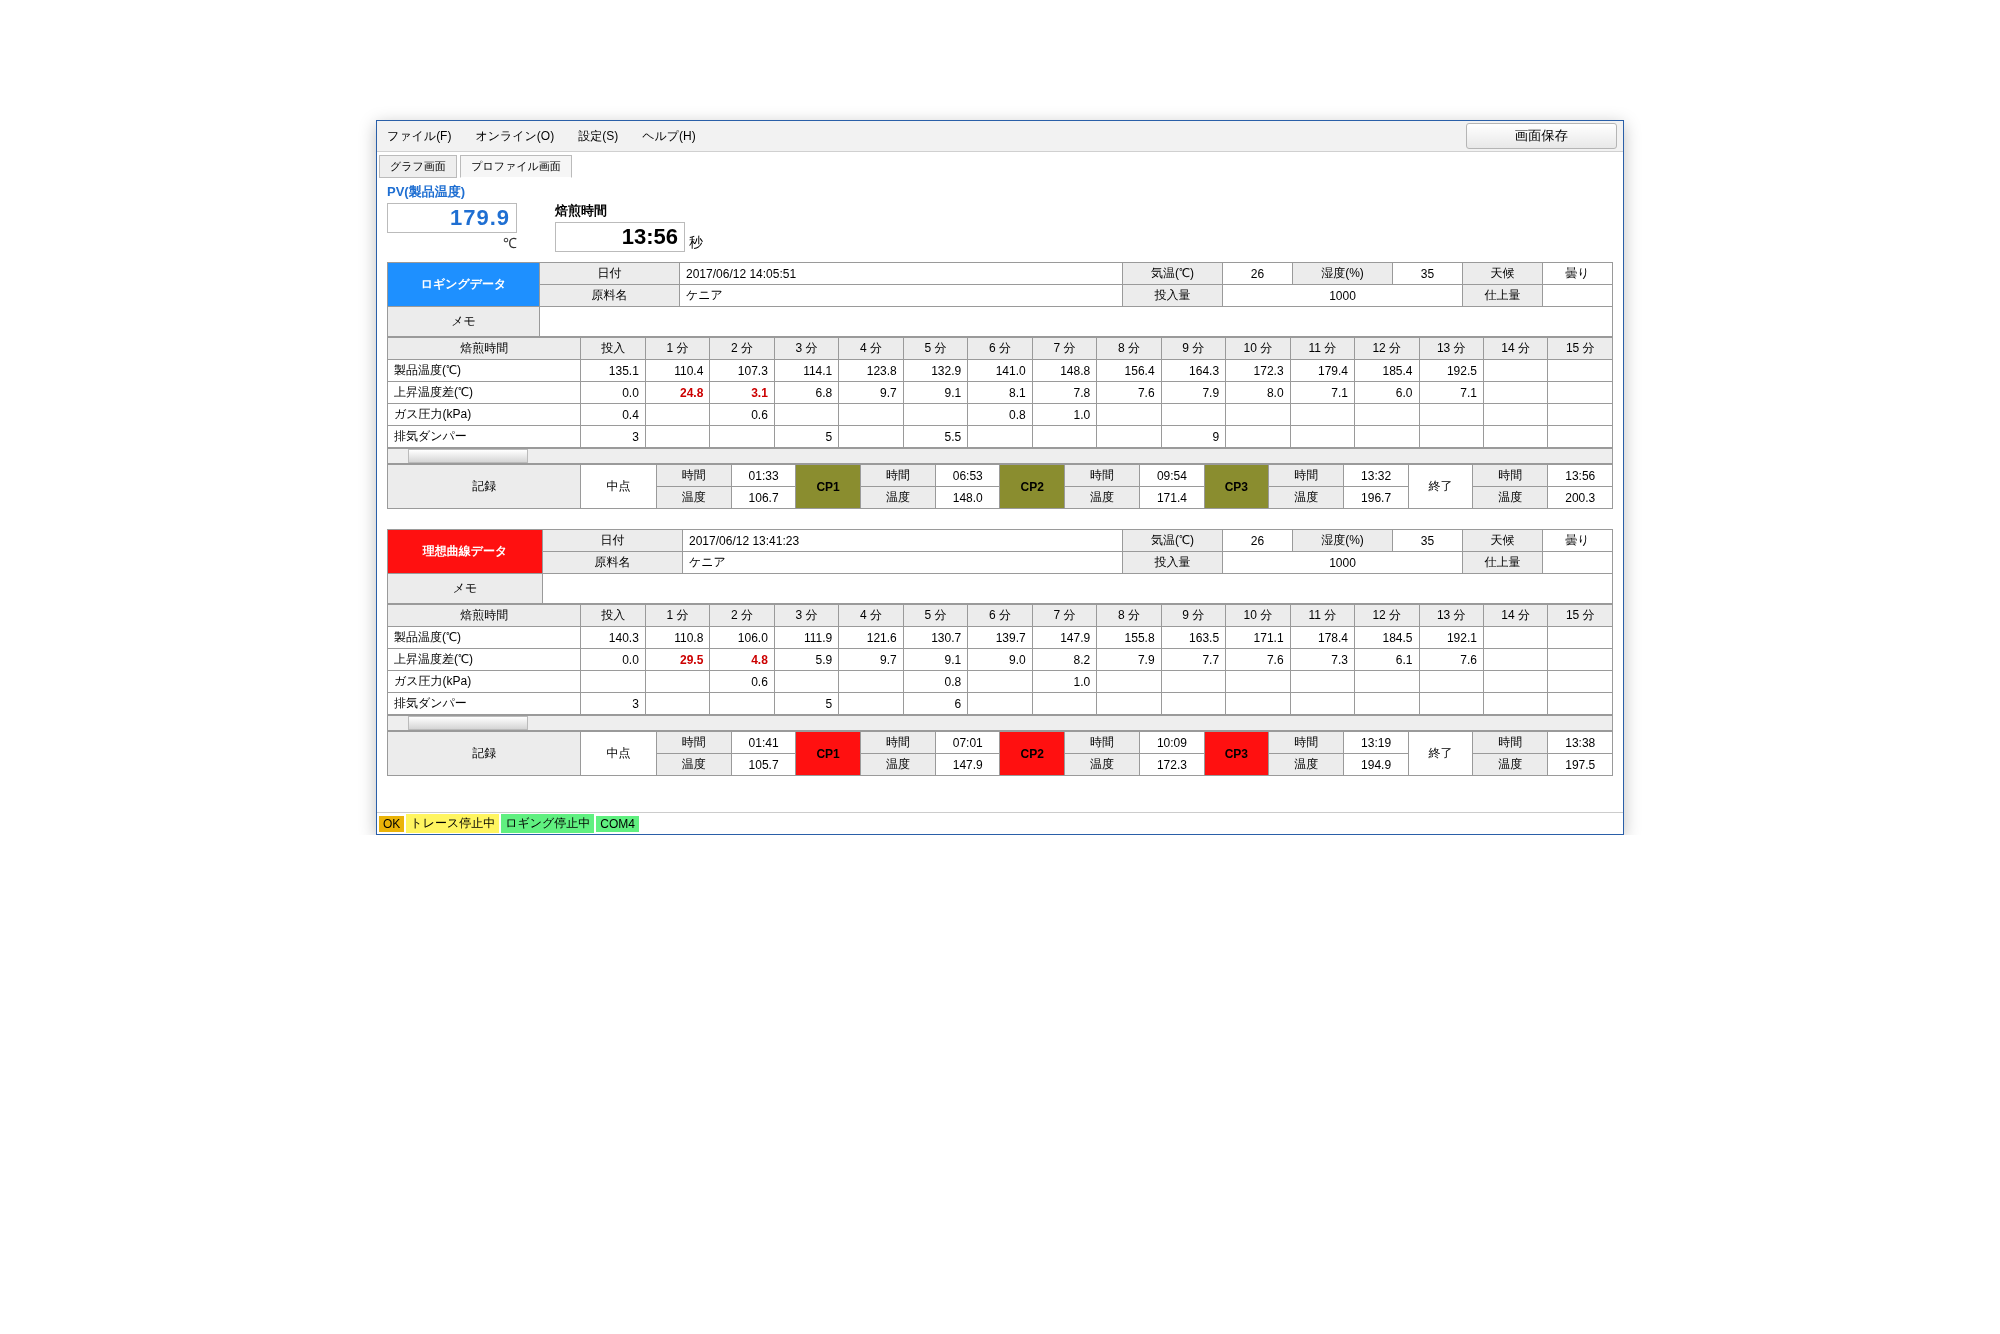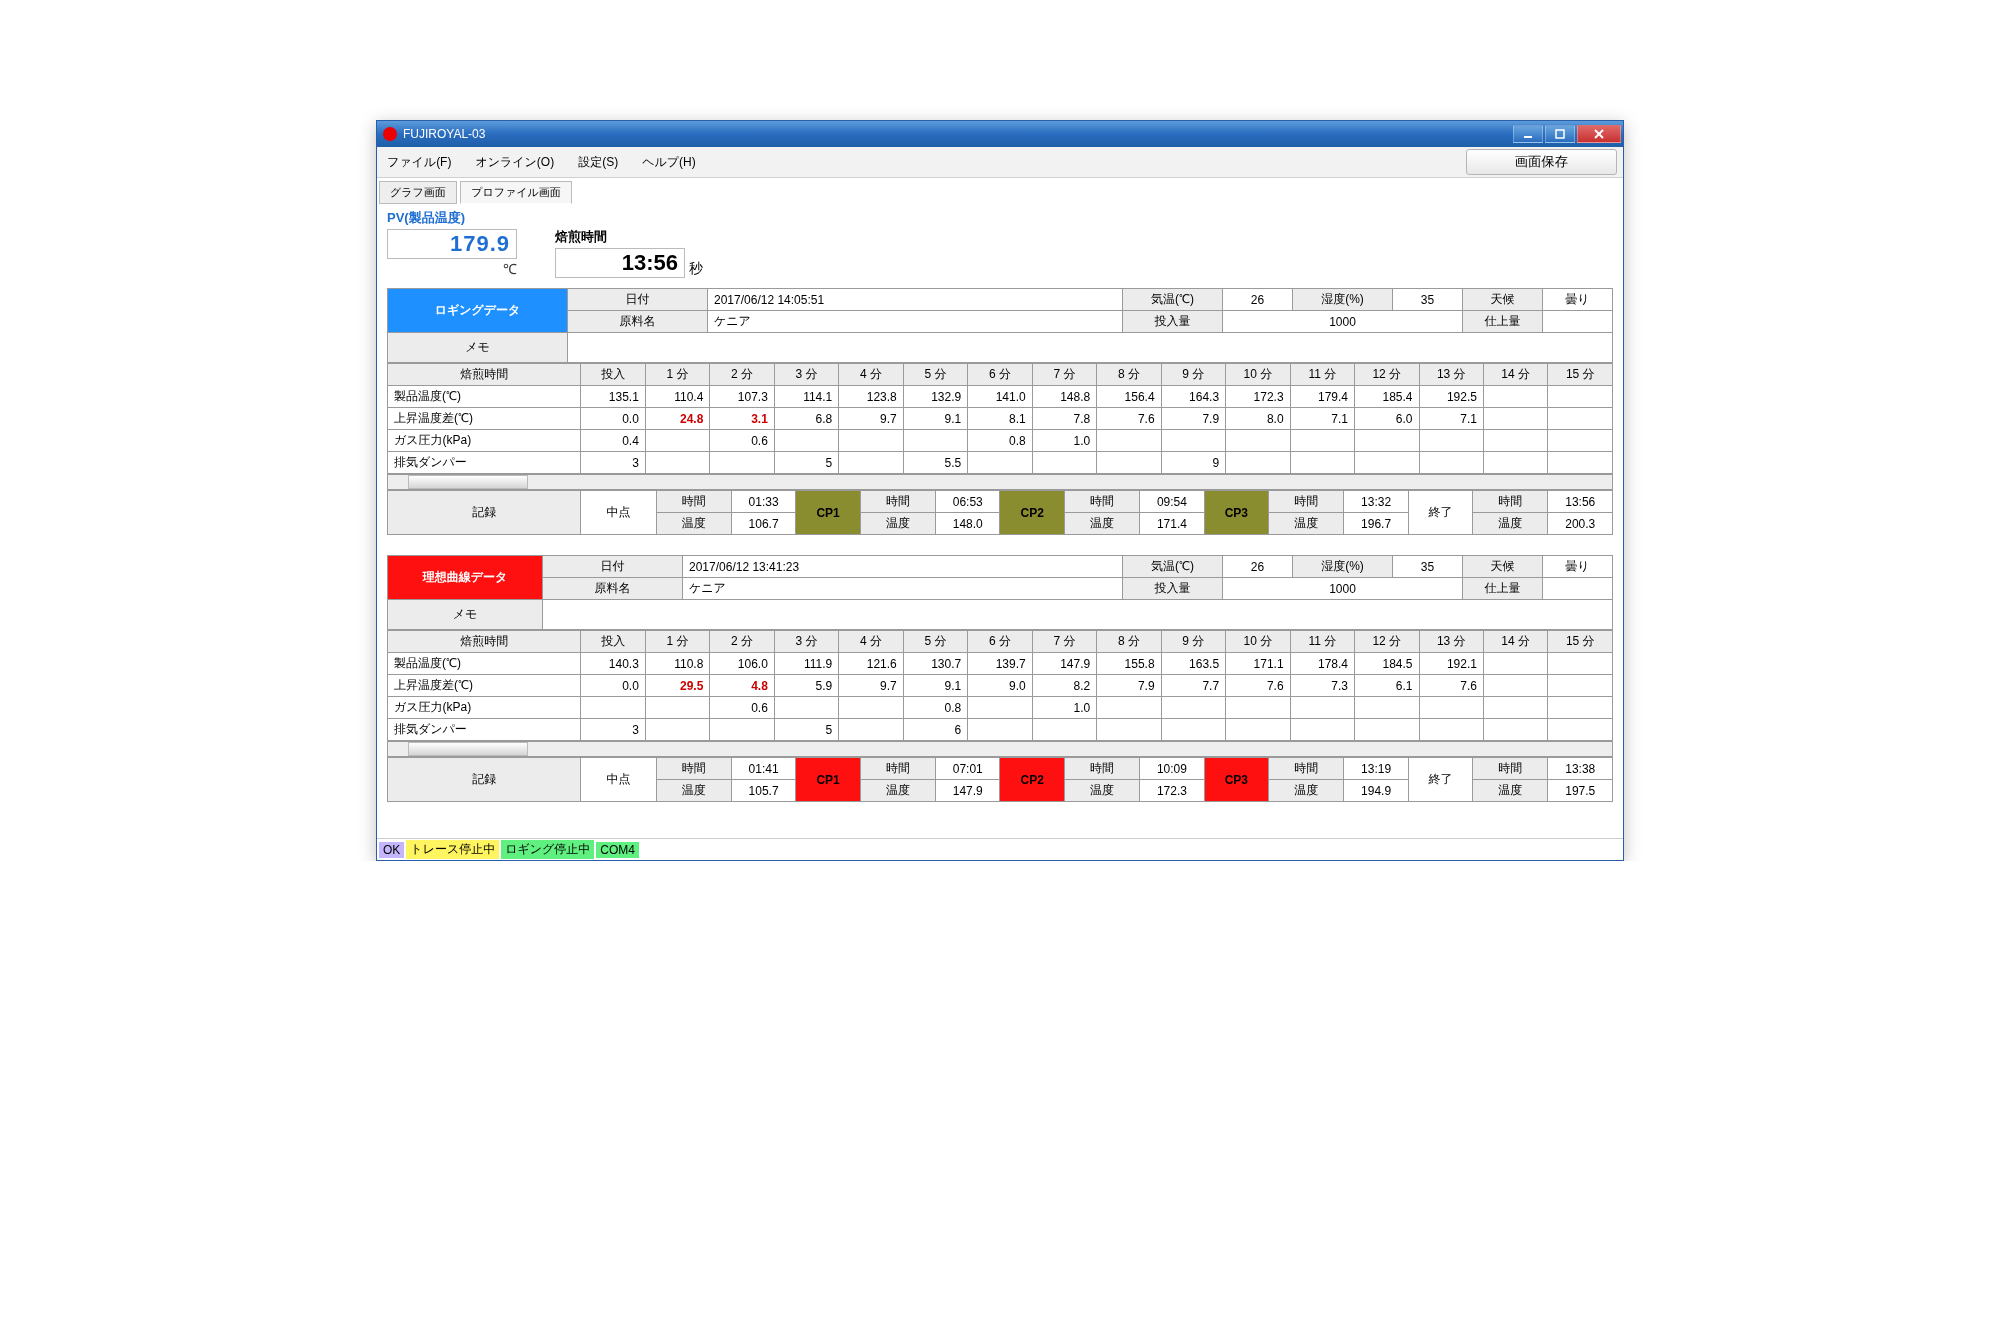--- a/index.html
+++ b/index.html
@@ -34,52 +34,31 @@
   .hdr-grey { background: #ececec; }
   .section { padding: 0 10px 8px 10px; }
   .rownm { background: #fff; text-align: left; padding-left: 6px; }
   .redv { color: #c00; font-weight: bold; }
   .scrollbar { height: 16px; border: 1px solid #9a9a9a; background: #eee; display: flex; align-items: center; }
   .scrollbar .thumb { width: 120px; height: 14px; background: linear-gradient(to bottom,#fff,#d5d5d5); border: 1px solid #bbb; margin-left: 20px; }
   .cp-olive { background: #8a8d2f; color: #000; font-weight: bold; }
   .cp-red { background: #ff1010; color: #000; font-weight: bold; }
   .statusbar { display: flex; align-items: center; padding: 1px 2px; font-size: 12px; border-top: 1px solid #ccc; }
   .stat { padding: 1px 4px; margin-right: 2px; }
-  .stat.ok { background: #c4b5fd; }
+  .stat.ok { background: #eab308; }
   .stat.trace { background: #fff560; }
   .stat.log { background: #60f080; }
   .stat.com { background: #60f080; }
   .tnum { text-align: right; padding-right: 6px; }
   .memo { height: 30px; }
 </style>
 </head>
 <body>
 
 <div class="window">
-  <div class="titlebar">
-    <span class="icon"></span>
-    <span>FUJIROYAL-03</span>
-    <span class="spacer"></span>
-    <span class="winbtn">
-        <svg width="10" height="10">
-          <line x1="1" y1="8" x2="9" y2="8" stroke="#fff" stroke-width="2"></line>
-        </svg>
-      </span>
-    <span class="winbtn">
-        <svg width="10" height="10">
-          <rect x="1" y="1" width="8" height="8" fill="none" stroke="#fff" stroke-width="1.5"></rect>
-        </svg>
-      </span>
-    <span class="winbtn close">
-        <svg width="10" height="10">
-          <line x1="1" y1="1" x2="9" y2="9" stroke="#fff" stroke-width="2"></line>
-          <line x1="9" y1="1" x2="1" y2="9" stroke="#fff" stroke-width="2"></line>
-        </svg>
-      </span>
-  </div>
 
   <div class="menubar">
     <span class="menuitem">ファイル(F)</span>
     <span class="menuitem">オンライン(O)</span>
     <span class="menuitem">設定(S)</span>
     <span class="menuitem">ヘルプ(H)</span>
     <span class="spacer"></span>
     <button class="savebtn">画面保存</button>
   </div>
 
@@ -103,21 +82,21 @@
           <span class="valbox">13:56</span>
           <span class="unit">秒</span>
         </span>
       </div>
     </div>
 
     <div class="section">
       <table>
         <tbody>
             <tr>
-          <td rowspan="2" class="hdr-blue" style="width:180px;">ロギングデータ</td>
+          <td rowspan="2" class="hdr-blue" style="width:152px;">ロギングデータ</td>
           <td class="hdr-grey" style="width:140px;">日付</td>
           <td colspan="5" style="text-align:left;padding-left:6px;">2017/06/12 14:05:51</td>
           <td class="hdr-grey" style="width:100px;">気温(℃)</td>
           <td style="width:70px;">26</td>
           <td class="hdr-grey" style="width:100px;">湿度(%)</td>
           <td style="width:70px;">35</td>
           <td class="hdr-grey" style="width:80px;">天候</td>
           <td style="width:70px;">曇り</td>
         </tr>
         <tr>

